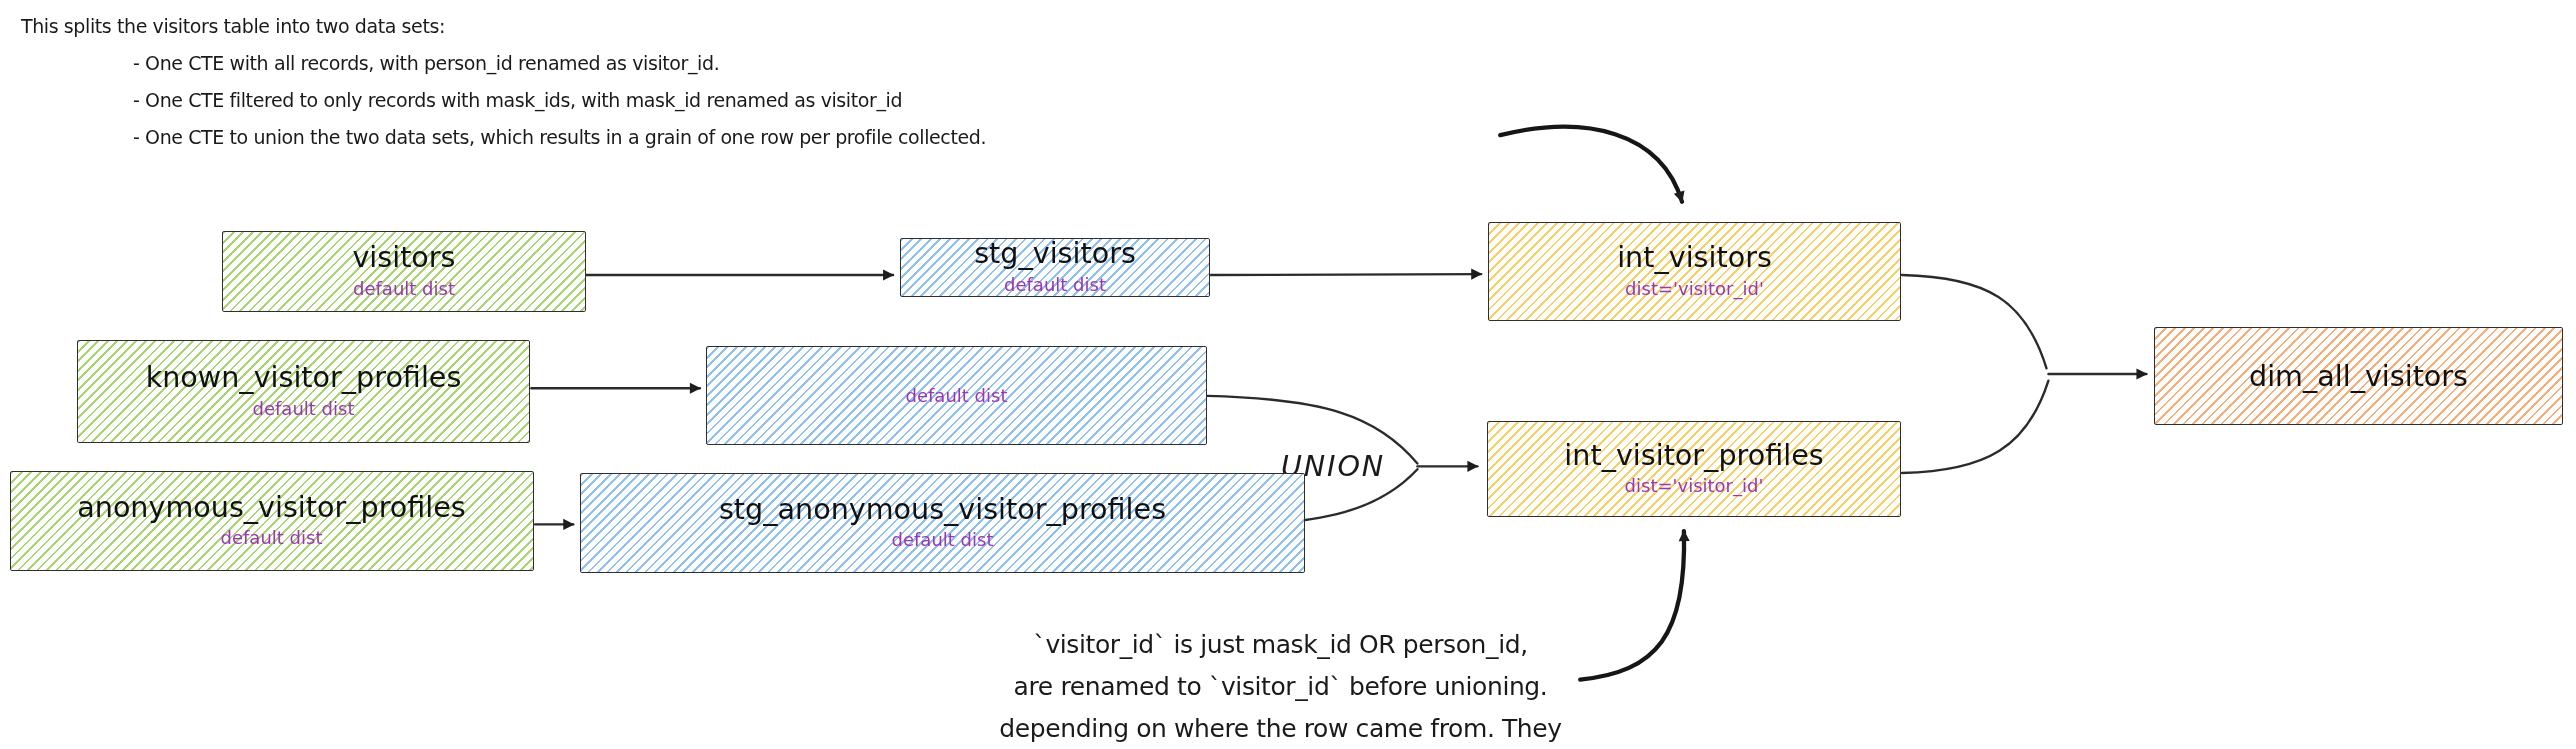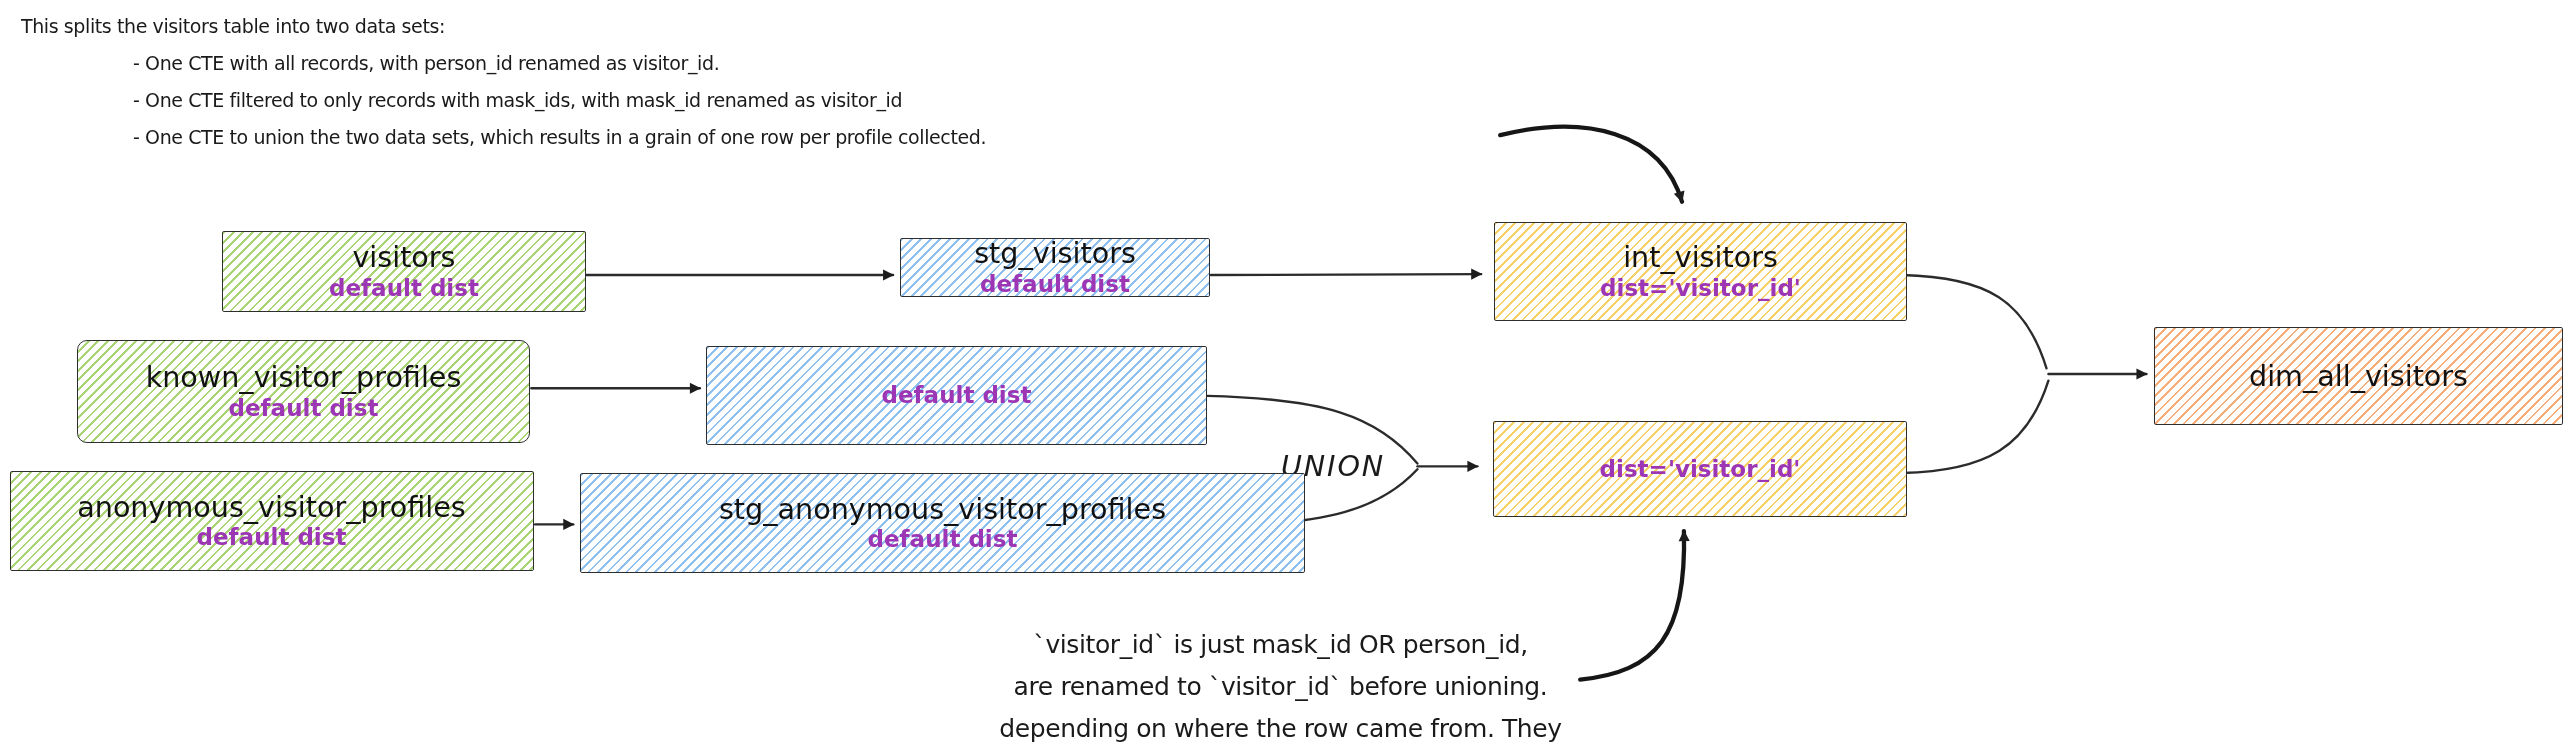--- a/index.html
+++ b/index.html
@@ -33,34 +33,33 @@
     border: 1.9px solid #2e2e2e;
     border-radius: 1.9px;
     display: flex;
     flex-direction: column;
     align-items: center;
     justify-content: center;
     gap: 1.9px;
     background-color: #fff;
   }
   .node-title   { font-size: 28.6px; font-weight: 500; color: #111; line-height: 32px; }
-  .node-subtitle{ font-size: 23px; color: #9c36b5; line-height: 27px; font-weight: bold; }
+  .node-subtitle{ font-size: 18px; color: #9c36b5; line-height: 27px; }
 
   .node--green {
     background-image: repeating-linear-gradient(135deg,
       rgba(154,205,92,0.85) 0px, rgba(154,205,92,0.85) 1.9px, transparent 1.9px, transparent 6.7px);
   }
   .node--blue {
     background-image: repeating-linear-gradient(135deg,
       rgba(124,181,236,0.85) 0px, rgba(124,181,236,0.85) 1.9px, transparent 1.9px, transparent 6.7px);
   }
   .node--yellow {
     background-image: repeating-linear-gradient(135deg,
       rgba(244,197,66,0.8) 0px, rgba(244,197,66,0.8) 1.9px, transparent 1.9px, transparent 6.7px);
-    margin-left: 6px;
   }
   .node--orange {
     background-image: repeating-linear-gradient(135deg,
       rgba(243,160,99,0.85) 0px, rgba(243,160,99,0.85) 1.9px, transparent 1.9px, transparent 6.7px);
   }
 
   
   .edges { position: absolute; left: 0; top: 0; }
   .edge      { fill: none; stroke: #2b2b2b; stroke-width: 2.5; stroke-linecap: round; }
   .edge-note { fill: none; stroke: #161616; stroke-width: 4.5; stroke-linecap: round; }
@@ -115,28 +114,29 @@
       <div class="node-subtitle">default dist</div>
     </div>
       <div class="node node--blue" style="left: 900px; top: 238px; width: 310px; height: 59px;">
       <div class="node-title">stg_visitors</div>
       <div class="node-subtitle">default dist</div>
     </div>
       <div class="node node--yellow" style="left: 1488px; top: 222px; width: 413px; height: 99px;">
       <div class="node-title">int_visitors</div>
       <div class="node-subtitle">dist='visitor_id'</div>
     </div>
-      <div class="node node--green" style="left: 77px; top: 340px; width: 453px; height: 103px; border-radius: 10px;">
+      <div class="node node--green" style="left: 77px; top: 340px; width: 453px; height: 103px;">
       <div class="node-title">known_visitor_profiles</div>
       <div class="node-subtitle">default dist</div>
     </div>
       <div class="node node--blue" style="left: 706px; top: 346px; width: 501px; height: 99px;">
       <div class="node-subtitle">default dist</div>
     </div>
       <div class="node node--yellow" style="left: 1487px; top: 421px; width: 414px; height: 96px;">
+      <div class="node-title">int_visitor_profiles</div>
       <div class="node-subtitle">dist='visitor_id'</div>
     </div>
       <div class="node node--green" style="left: 9.5px; top: 471px; width: 524px; height: 100px;">
       <div class="node-title">anonymous_visitor_profiles</div>
       <div class="node-subtitle">default dist</div>
     </div>
       <div class="node node--blue" style="left: 580px; top: 473px; width: 725px; height: 100px;">
       <div class="node-title">stg_anonymous_visitor_profiles</div>
       <div class="node-subtitle">default dist</div>
     </div>

